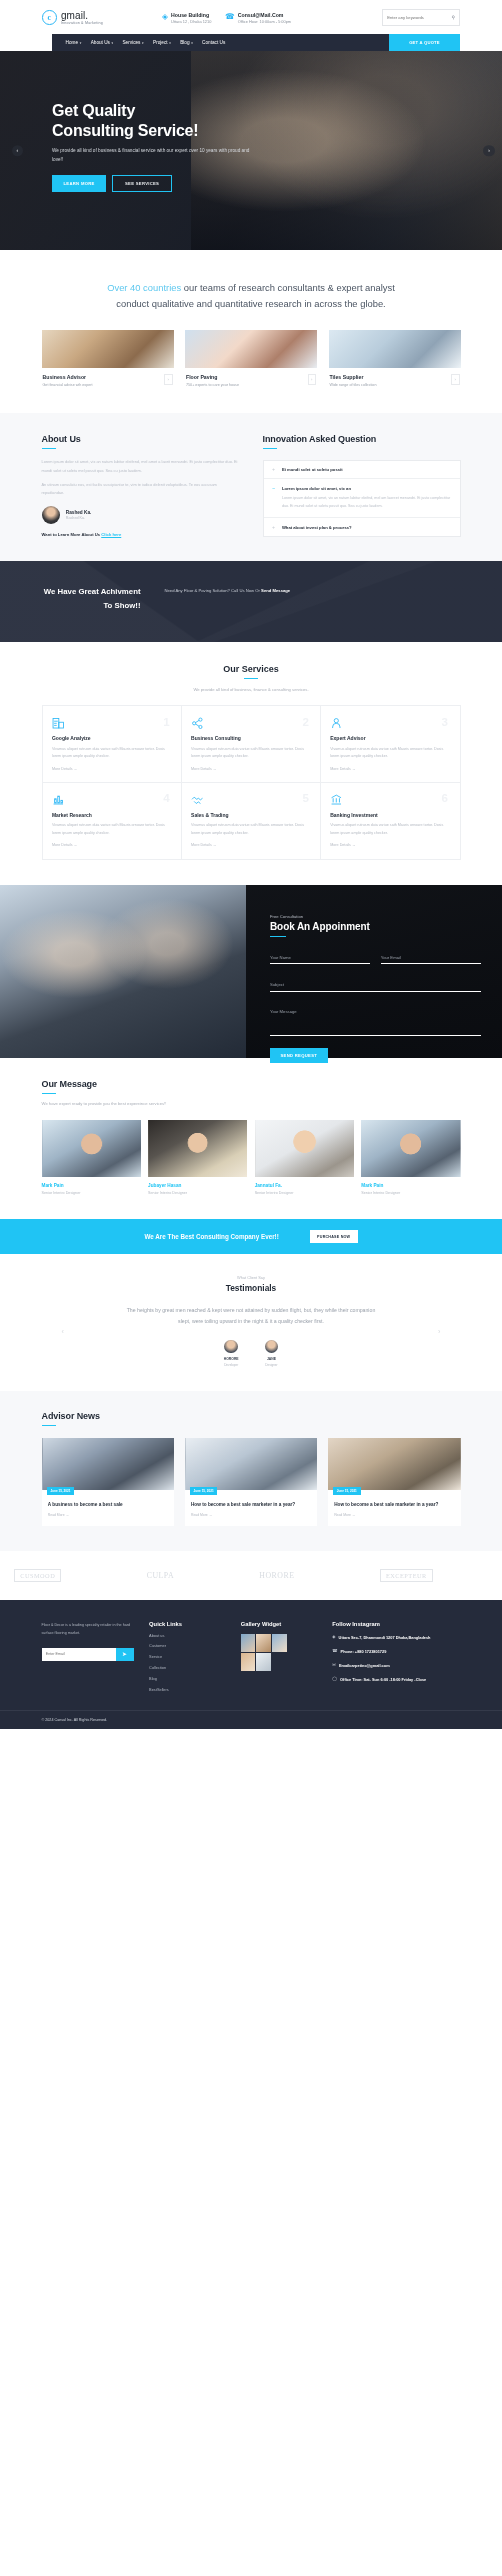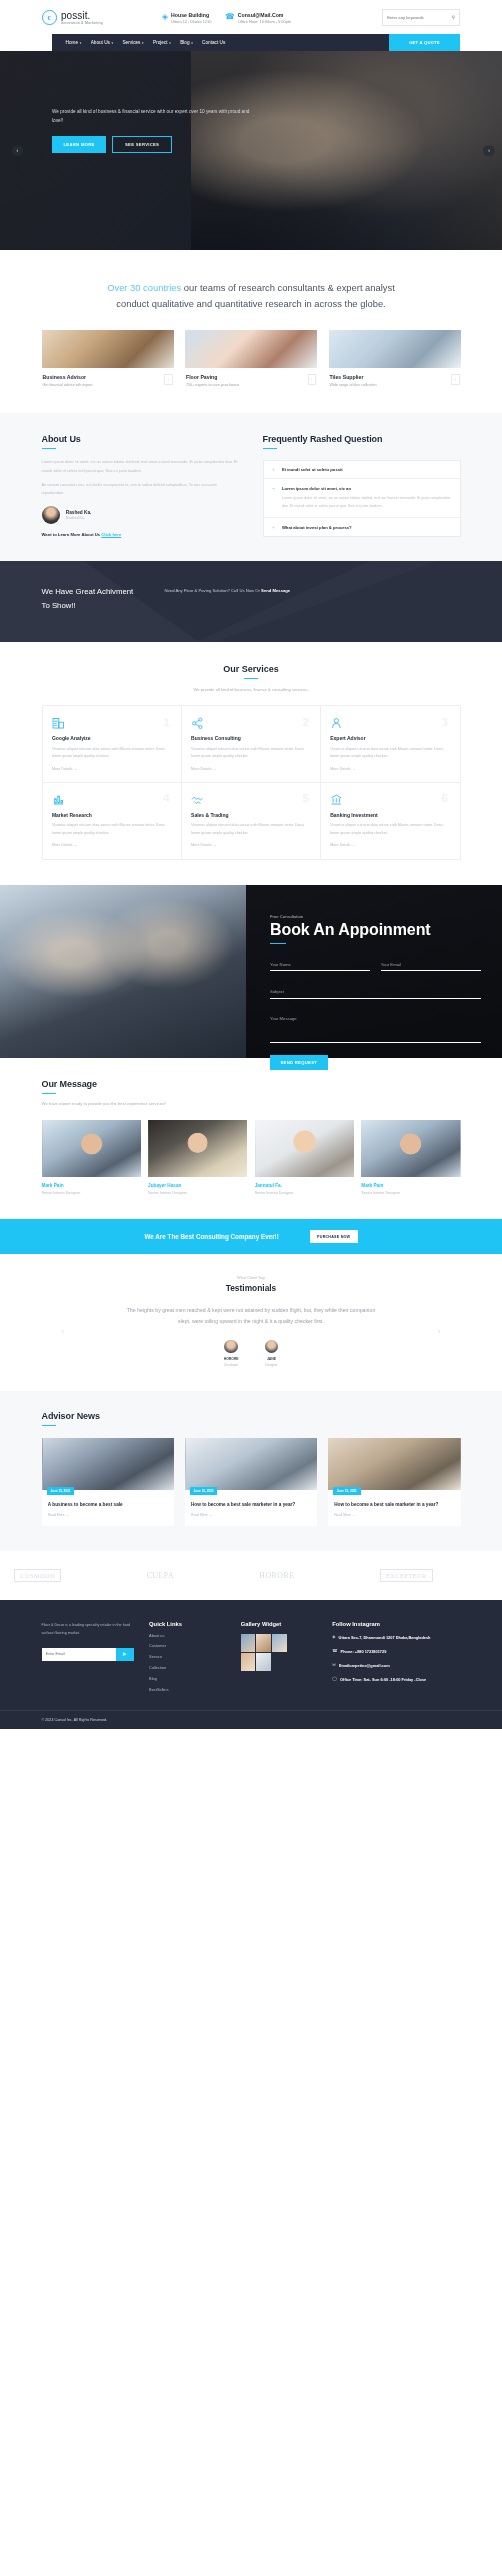--- a/index.html
+++ b/index.html
@@ -134,21 +134,21 @@
     background: #252b3b; padding: 24px 0 29px; position: relative; overflow: hidden;
   }
   .cta-dark::before {
     content: ""; position: absolute; inset: 0;
     background:
       linear-gradient(35deg, rgba(255,255,255,.030) 0 32%, rgba(0,0,0,0) 32.5%),
       linear-gradient(-25deg, rgba(255,255,255,.025) 0 45%, rgba(0,0,0,0) 45.5%),
       linear-gradient(160deg, rgba(255,255,255,.02) 0 60%, rgba(0,0,0,0) 60.5%);
   }
   .cta-dark .wrap { position: relative; display: flex; gap: 24px; align-items: flex-start; }
-  .cta-title { color: #fff; font-size: 7.8px; font-weight: normal; line-height: 1.75; text-align: left; width: 99px; }
+  .cta-title { color: #fff; font-size: 7.8px; font-weight: bold; line-height: 1.75; text-align: right; width: 99px; }
   .cta-line { color: #c3c8d1; font-size: 4.2px; margin-top: 3.1px; }
   .cta-line b { color: #fff; }
 
   
   .sec-services { padding: 22px 8px 25px; text-align: center; }
   .sec-title { font-size: 9px; font-weight: bold; color: #1f2733; }
   .rule-c { width: 13.6px; height: 1px; background: #20c4f4; margin: 4.7px auto 0; }
   .sec-sub { font-size: 4.2px; color: #a9aeb7; margin-top: 7.3px; }
   .svc-grid { display: grid; grid-template-columns: repeat(3, 1fr); gap: 0.5px; background: #edeff2; margin-top: 13.6px; border: 0.5px solid #edeff2; }
   .svc { background: #fff; padding: 10.5px 9.4px 11.5px; text-align: left; position: relative; }
@@ -167,21 +167,21 @@
       radial-gradient(ellipse at 30% 40%, rgba(255,228,200,.5) 0 8%, rgba(0,0,0,0) 30%),
       radial-gradient(ellipse at 68% 34%, rgba(255,228,200,.45) 0 7%, rgba(0,0,0,0) 28%),
       linear-gradient(160deg, #c9d6e2 0%, #8f9dac 30%, #3b4450 60%, #222a36 100%);
   }
   .appt-form {
     flex: 1; position: relative; padding: 29px 21px 0 24px;
     background: linear-gradient(180deg, rgba(14,16,20,.93), rgba(10,12,16,.96)),
                 linear-gradient(140deg,#3c4350,#1a1f28 60%,#0d1014);
   }
   .appt-eyebrow { color: #b7bcc5; font-size: 4.2px; }
-  .appt-h { color: #fff; font-size: 16px; font-weight: bold; margin-top: 2.1px; letter-spacing: -0.1px; }
+  .appt-h { color: #fff; font-size: 10px; font-weight: bold; margin-top: 2.1px; letter-spacing: -0.1px; }
   .appt-rule { width: 15.7px; height: 1px; background: #20c4f4; margin-top: 4.2px; }
   .appt-row { display: flex; gap: 10.5px; margin-top: 13.6px; }
   .fld { flex: 1; border-bottom: 0.5px solid #ffffff; padding-bottom: 2.6px; }
   .fld span { color: #9aa0aa; font-size: 4.2px; }
   .fld.msg { height: 31px; }
   .send-btn {
     margin-top: 11.5px; background: #20c4f4; color: #fff; border: 0; cursor: pointer;
     font-size: 4.2px; font-weight: bold; letter-spacing: 0.3px; padding: 5.2px 10.5px;
     font-family: "Liberation Sans", sans-serif;
   }
@@ -277,21 +277,21 @@
   .f-bottom .wrap { padding: 7.3px 0; }
   .f-copy { color: #cfd4db; font-size: 3.7px; }
 </style>
 </head>
 <body>
 
 <div class="topbar">
   <div class="logo">
     <div class="logo-mark">c</div>
     <div class="logo-text">
-      <div class="logo-name">possit.</div>
+      <div class="logo-name">gmail.</div>
       <div class="logo-tag">Innovation &amp; Marketing</div>
     </div>
   </div>
 
   <div class="info-item">
     <span class="info-icon">◈</span>
     <div>
       <div class="info-title">House Building</div>
       <div class="info-sub">Uttara 12 , Dhaka 1210</div>
     </div>
@@ -337,32 +337,36 @@
       <span>Contact Us</span>
     </div>
   </div>
   <div class="quote-btn">GET A QUOTE</div>
 </div>
 
 <div class="hero">
   <div class="hero-arrow left">‹</div>
   <div class="hero-arrow right">›</div>
   <div class="hero-inner">
+    <h1>
+      <span>Get Quality</span><br>
+      <span>Consulting Service!</span>
+    </h1>
     <p>We provide all kind of business &amp; financial service with our expert over 10 years with proud and love!!</p>
     <div class="hero-btns">
       <button class="btn-primary">LEARN MORE</button>
       <button class="btn-ghost">SEE SERVICES</button>
     </div>
   </div>
 </div>
 
 <div class="intro">
   <div class="wrap">
     <p>
-      <span class="hl">Over 30 countries</span><span> our teams of research consultants &amp; expert analyst conduct qualitative and quantitative research in across the globe.</span>
+      <span class="hl">Over 40 countries</span><span> our teams of research consultants &amp; expert analyst conduct qualitative and quantitative research in across the globe.</span>
     </p>
   </div>
 </div>
 
 <div class="wrap">
   <div class="cards3">
     <div class="card3">
       <div class="card3-img c3a"></div>
       <div class="card3-body">
         <div>
@@ -406,21 +410,21 @@
         <div class="avatar"></div>
         <div>
           <div class="author-name">Rashed Ka.</div>
           <div class="author-role">Rashed Ka.</div>
         </div>
       </div>
       <div class="learn-more"><span>Want to Learn More About Us </span><a href="#">Click here</a></div>
     </div>
 
     <div class="col">
-      <div class="h2">Frequently Rashed Question</div>
+      <div class="h2">Innovation Asked Question</div>
       <div class="rule"></div>
       <div class="faq">
         <div class="faq-item">
           <div class="faq-q">
             <span class="faq-sign">+</span>
             <span class="faq-text">Ei mundi solet ut soletu possit</span>
           </div>
         </div>
         <div class="faq-item">
           <div class="faq-q">

